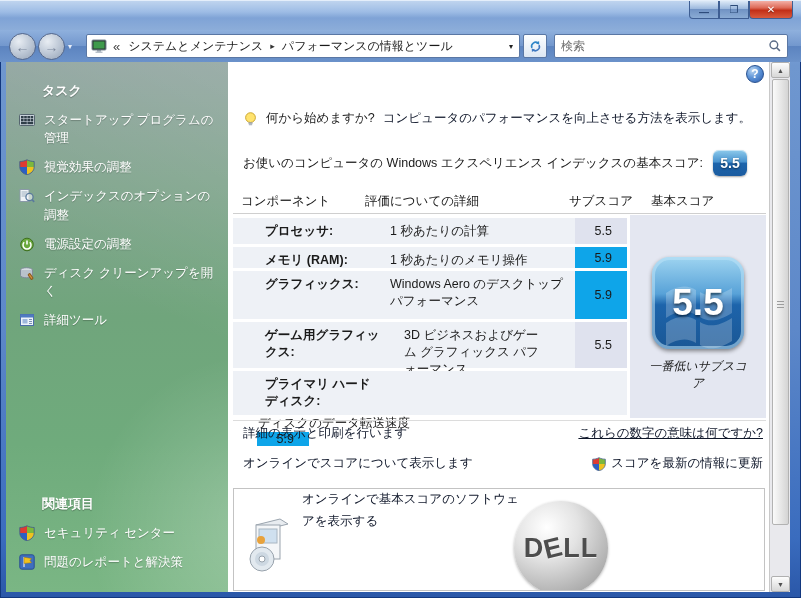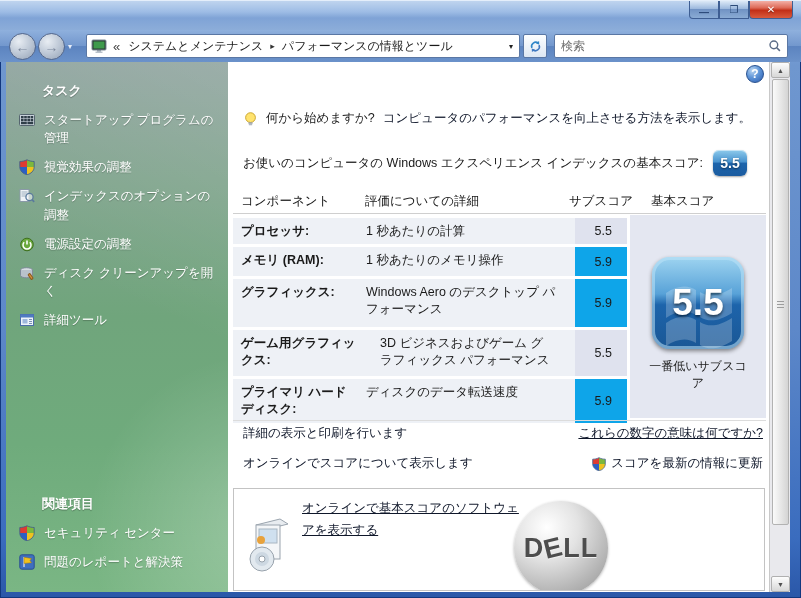--- a/index.html
+++ b/index.html
@@ -64,45 +64,45 @@
   .base-line{position:absolute;left:15px;top:88px;display:flex;align-items:center;gap:10px;}
   .mini-badge{width:34px;height:26px;border-radius:6px;display:flex;align-items:center;justify-content:center;
     background:linear-gradient(180deg,#8ecbec 0%,#4a94cf 45%,#1d64ab 52%,#1b5ca0 100%);
     box-shadow:inset 0 1px 0 rgba(255,255,255,.5),0 1px 2px rgba(0,0,0,.35);
     color:#fff;font-size:14px;font-weight:bold;text-shadow:0 1px 2px rgba(0,0,0,.5);}
   
   .thead{position:absolute;left:5px;top:128px;width:533px;height:24px;border-bottom:1px solid #cfcfcf;}
   .thead span{position:absolute;top:3px;color:#1a1a1a;}
   .h1{left:8px;} .h2{left:132px;} .h3{left:336px;} .h4{left:418px;}
   .tbody{position:absolute;left:5px;top:156px;width:394px;display:flex;flex-direction:column;gap:3px;}
-  .trow{display:flex;background:#eef1f6;}
+  .trow{display:flex;background:#eef1f6;padding-left:24px;}
   .trow .c1{width:132px;padding:5px 4px 0 8px;font-weight:bold;line-height:1.35;}
   .trow .c2{flex:1;padding:5px 10px 0 1px;line-height:1.35;}
   .trow .c3{width:52px;display:flex;align-items:center;justify-content:flex-end;padding-right:15px;background:#0ea5e9;}
   .trow .c3.hl{background:#dfe2ee;}
-  .r0{height:26px;} .r1{height:29px;} .r2{height:48px;} .r3{height:46px;gap:14px;} .r4{height:44px;}
+  .r0{height:26px;} .r1{height:21px;} .r2{height:48px;} .r3{height:46px;gap:14px;} .r4{height:44px;flex-direction:column;}
   .table-underline{position:absolute;left:5px;top:358px;width:533px;border-top:1px solid #dcdcdc;}
   
   .score-panel{position:absolute;left:402px;top:153px;width:136px;height:203px;background:#e4e7f1;
     display:flex;flex-direction:column;align-items:center;}
   .big-badge{position:relative;width:92px;height:92px;margin-top:42px;border-radius:18px;
     background:linear-gradient(180deg,#9ed4f0 0%,#58a2d8 40%,#1d64ab 52%,#1a5795 100%);
     box-shadow:inset 0 0 0 3px rgba(190,228,248,.55),0 2px 4px rgba(0,0,0,.45);
     display:flex;align-items:center;justify-content:center;overflow:hidden;}
   .big-badge svg{position:absolute;inset:0;}
   .big-badge .num{position:relative;color:#fff;font-size:37px;font-weight:bold;text-shadow:0 2px 3px rgba(0,0,0,.55);}
-  .badge-caption{margin-top:9px;width:104px;text-align:center;font-size:12px;line-height:1.45;color:#1a1a1a;}
+  .badge-caption{margin-top:9px;width:104px;text-align:center;font-size:12px;line-height:1.45;color:#1a1a1a;font-style:italic;}
   
   .links1{position:absolute;left:15px;top:363px;}
   .links1r{position:absolute;right:6px;top:363px;text-decoration:underline;}
   .links2{position:absolute;left:15px;top:393px;}
   .links2r{position:absolute;right:6px;top:393px;display:flex;align-items:center;gap:5px;}
   
   .promo{position:absolute;left:5px;top:426px;width:532px;height:103px;border:1px solid #c3c3c3;overflow:hidden;}
-  .promo-link{position:absolute;left:68px;top:9px;width:222px;line-height:1.75;text-decoration:underline;}
+  .promo-link{position:absolute;left:68px;top:0;width:222px;line-height:1.75;}
   .box-icon{position:absolute;left:12px;top:26px;}
   .dell{position:absolute;left:280px;top:12px;width:94px;height:94px;border-radius:50%;
     background:radial-gradient(circle at 35% 28%,#ffffff 0%,#e3e3e3 35%,#b3b3b3 72%,#909090 100%);
     display:flex;align-items:center;justify-content:center;box-shadow:0 1px 3px rgba(0,0,0,.3);}
   .dell span{font-size:27px;font-weight:bold;color:#4d4d4d;letter-spacing:1px;text-shadow:0 1px 0 #f0f0f0;}
   .dell .tiltE{display:inline-block;transform:rotate(-14deg);}
   
   .scrollbar{position:absolute;left:769px;top:62px;width:21px;height:530px;background:#e9e9ed;border-left:1px solid #c9c9c9;}
   .sb-arrow{position:absolute;left:1px;width:19px;height:16px;background:linear-gradient(180deg,#fdfdfd,#d7d7d7);
     border:1px solid #b0b0b0;border-radius:2px;font-size:7px;color:#4f4f4f;text-align:center;line-height:15px;}

